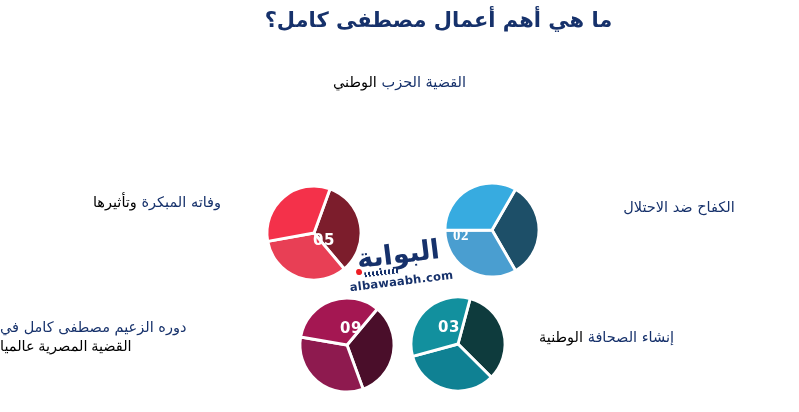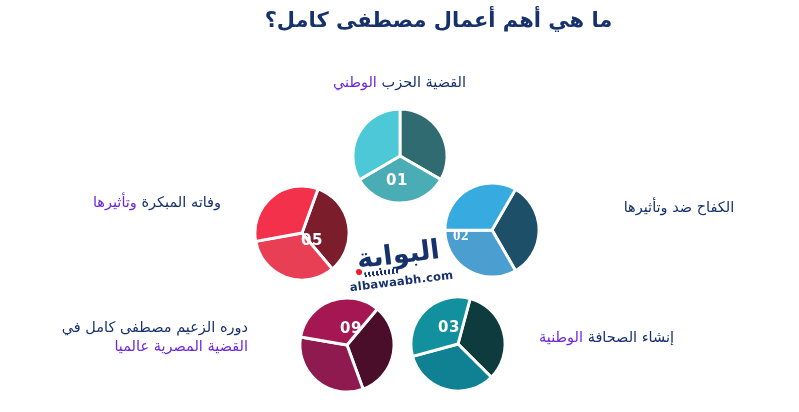--- a/index.html
+++ b/index.html
@@ -29,27 +29,27 @@
 
   
   .label{
     position:absolute;
     direction:rtl;
     font-size:14.5px;
     line-height:19px;
     color:#16316b;
     white-space:nowrap;
   }
-  .label .hl{color:#6d28d9;}
+  .label .hl{color:#000000;font-family:Liberation Serif, serif;}
 
   #label-01{top:73px;left:0;width:799px;text-align:center;}
   #label-02{top:198px;left:559px;width:240px;text-align:center;}
   #label-03{top:328px;left:539px;width:260px;text-align:left;}
   #label-05{top:193px;left:0px;width:244px;text-align:center;margin-left:35px;}
-  #label-04{top:318px;left:0px;width:248px;text-align:right;}
+  #label-04{top:318px;left:0px;width:248px;text-align:left;}
 
   
   .pie{
     position:absolute;
     width:96px;height:96px;
   }
   .pie svg{display:block;width:96px;height:96px;overflow:visible;}
   .pie .num{
     position:absolute;
     color:#ffffff;
@@ -65,21 +65,21 @@
 
   #pie-02{left:444px;top:182px;font-family:Liberation Serif, serif;}
   #pie-02 .num{left:9px;top:45px;}
 
   #pie-03{left:410px;top:296px;}
   #pie-03 .num{left:28px;top:22px;}
 
   #pie-04{left:299px;top:297px;}
   #pie-04 .num{left:41px;top:22px;}
 
-  #pie-05{left:254px;top:185px;text-align:right;}
+  #pie-05{left:266px;top:185px;text-align:right;}
   #pie-05 .num{left:47px;top:46px;}
 
   
   .logo{
     position:absolute;
     left:330px;top:238px;
     width:140px;height:62px;
     transform:rotate(-7deg);
   }
   .logo .word{
@@ -122,46 +122,38 @@
 <div class="stage">
 
   <div class="title">ما هي أهم أعمال مصطفى كامل؟</div>
 
   <div class="label" id="label-01">
     <span>القضية الحزب</span>
     <span class="hl">الوطني</span>
   </div>
 
   <div class="label" id="label-02">
-    <div>الكفاح ضد وتأثيرها</div>
+    <div>الكفاح ضد الاحتلال</div>
   </div>
 
   <div class="label" id="label-03">
     <span>إنشاء الصحافة</span>
     <span class="hl">الوطنية</span>
   </div>
 
   <div class="label" id="label-05">
     <span>وفاته المبكرة</span>
     <span class="hl">وتأثيرها</span>
   </div>
 
   <div class="label" id="label-04">
     <div>دوره الزعيم مصطفى كامل في</div>
     <div class="hl">القضية المصرية عالميا</div>
   </div>
 
-  <div class="pie" id="pie-01">
-    <svg viewBox="0 0 100 100">
-        <path d="M 50 50 L 50 1 A 49 49 0 0 1 92.48646435706002 74.41107016163504 Z" fill="#2f6b70" stroke="#ffffff" stroke-width="3" stroke-linejoin="round"></path>
-        <path d="M 50 50 L 92.48646435706002 74.41107016163504 A 49 49 0 0 1 7.667752557551083 74.6775368801523 Z" fill="#4aacb4" stroke="#ffffff" stroke-width="3" stroke-linejoin="round"></path>
-        <path d="M 50 50 L 7.667752557551083 74.6775368801523 A 49 49 0 0 1 49.99999999999995 1 Z" fill="#4dc8d6" stroke="#ffffff" stroke-width="3" stroke-linejoin="round"></path>
-      </svg>
-    <span class="num">01</span>
-  </div>
 
   <div class="pie" id="pie-02">
     <svg viewBox="0 0 100 100">
         <path d="M 50 50 L 74.5 7.56475521456251 A 49 49 0 0 1 74.58882236937853 92.38383907207026 Z" fill="#1d4f68" stroke="#ffffff" stroke-width="3" stroke-linejoin="round"></path>
         <path d="M 50 50 L 74.58882236937853 92.38383907207026 A 49 49 0 0 1 1.0004298754742535 50.20525011981481 Z" fill="#4a9ed0" stroke="#ffffff" stroke-width="3" stroke-linejoin="round"></path>
         <path d="M 50 50 L 1.0004298754742535 50.20525011981481 A 49 49 0 0 1 74.5 7.56475521456251 Z" fill="#37abe0" stroke="#ffffff" stroke-width="3" stroke-linejoin="round"></path>
       </svg>
     <span class="num">02</span>
   </div>
 

